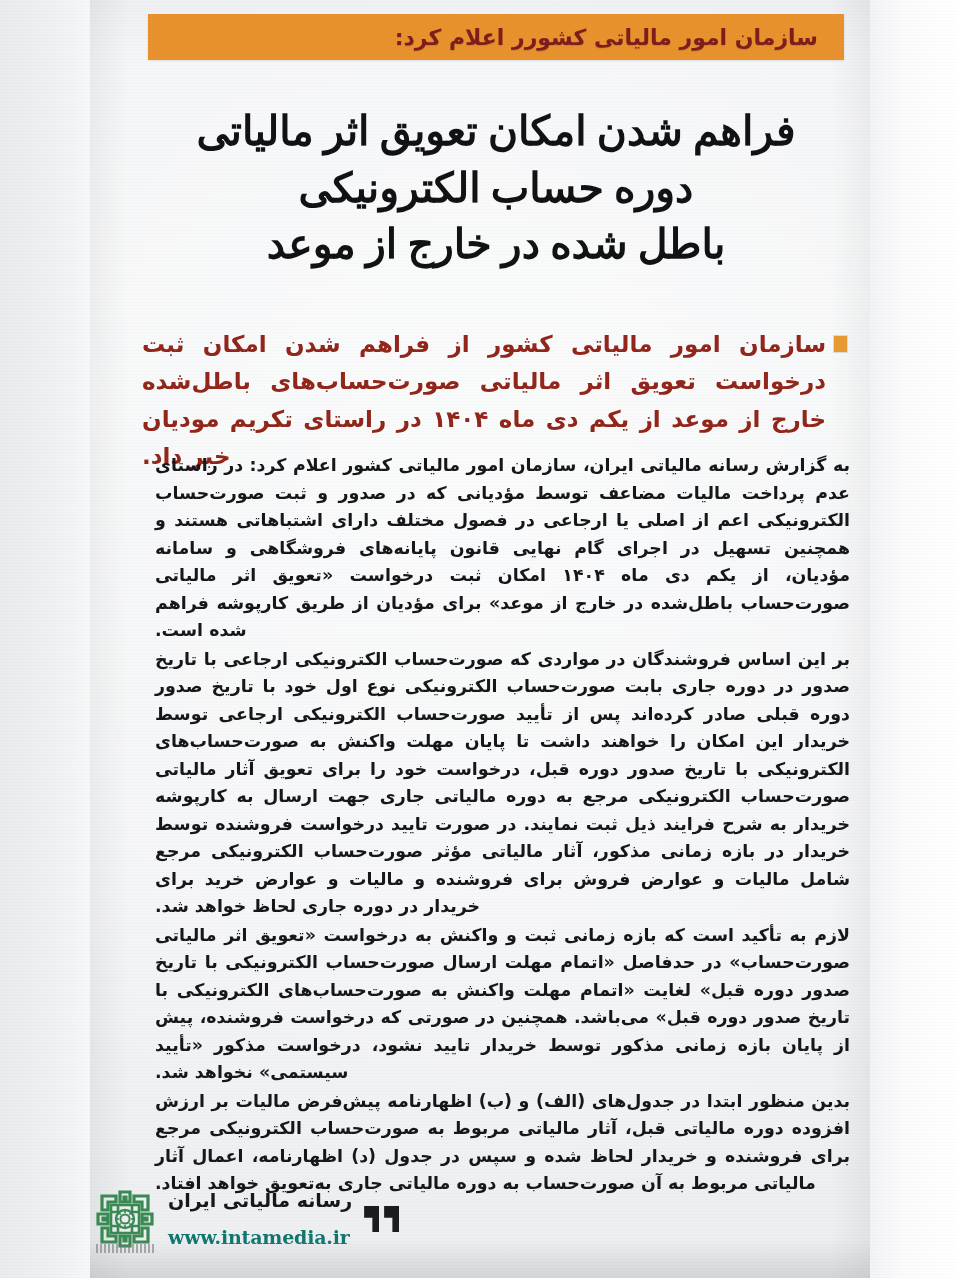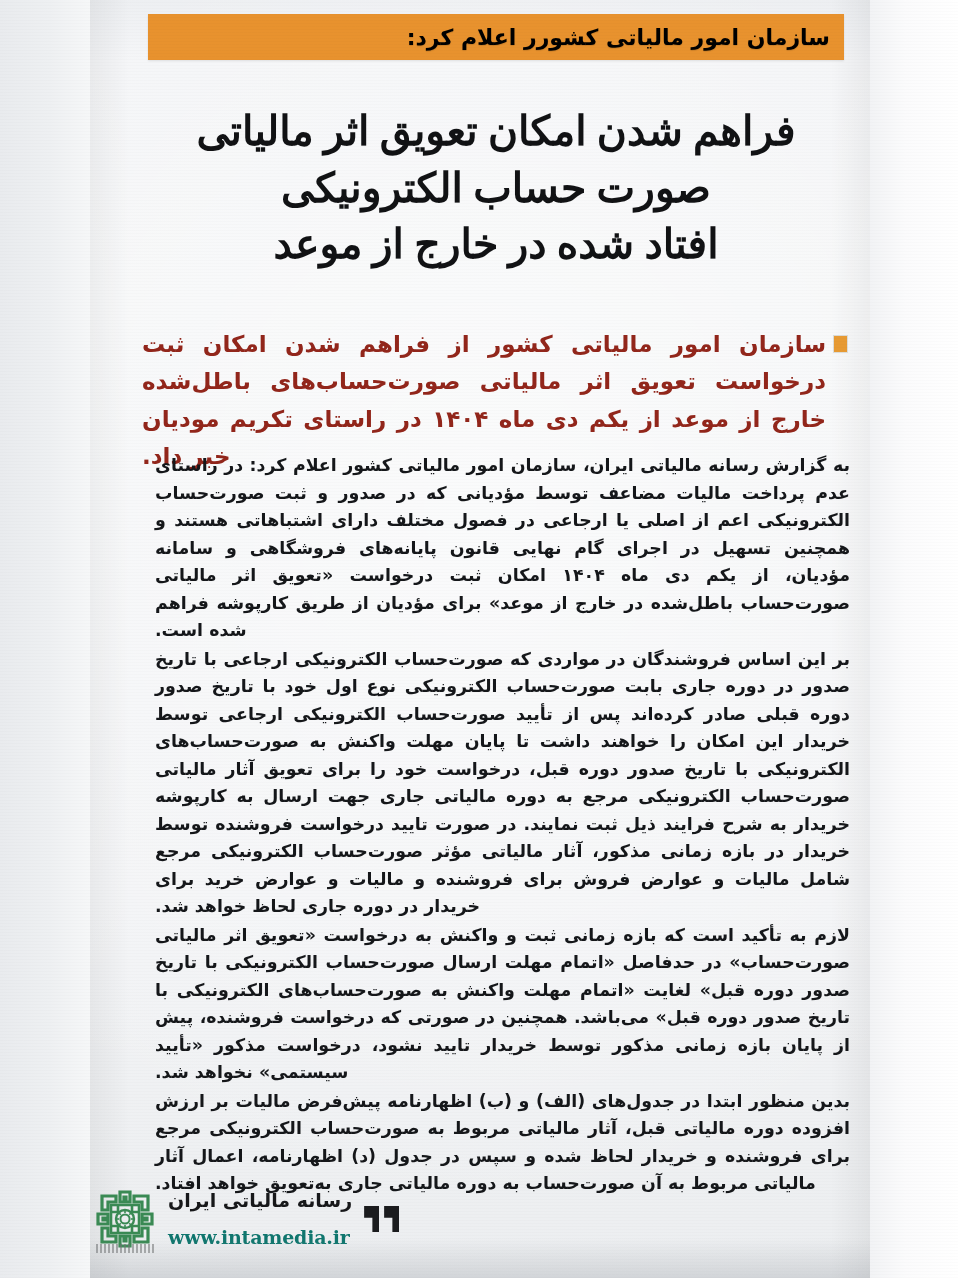--- a/index.html
+++ b/index.html
@@ -67,25 +67,25 @@
     top: 14px;
     width: 696px;
     height: 46px;
     background: #e8922e;
     display: flex;
     align-items: center;
     justify-content: flex-start;
     box-shadow: 0 1px 2px rgba(0,0,0,0.10);
   }
   .kicker-text {
-    color: #000000;
+    color: #7f1d1d;
     font-size: 22px;
     font-weight: bold;
     letter-spacing: 0px;
-    padding-right: 14px;
+    padding-right: 26px;
     white-space: nowrap;
     text-shadow: 0 1px 1px rgba(0,0,0,0.12);
   }
 
   
   .headline {
     position: absolute;
     left: 10px;
     top: 76px;
     width: 712px;
@@ -243,22 +243,22 @@
   </div>
 
   <div class="content">
 
     <div class="kicker-bar">
       <span class="kicker-text">سازمان امور مالیاتی کشورر اعلام کرد:</span>
     </div>
 
     <h1 class="headline">
       <span class="hl-line">فراهم شدن امکان تعویق اثر مالیاتی</span>
-      <span class="hl-line">صورت حساب الکترونیکی</span>
-      <span class="hl-line">افتاد شده در خارج از موعد</span>
+      <span class="hl-line">دوره حساب الکترونیکی</span>
+      <span class="hl-line">باطل شده در خارج از موعد</span>
     </h1>
 
     <div class="lede">
       <span class="lede-bullet"></span>
       <span>سازمان امور مالیاتی کشور از فراهم شدن امکان ثبت درخواست تعویق اثر مالیاتی صورت‌حساب‌های باطل‌شده خارج از موعد از یکم دی ماه ۱۴۰۴ در راستای تکریم مودیان خبر داد.</span>
     </div>
 
     <div class="body-copy">
       <p>به گزارش رسانه مالیاتی ایران، سازمان امور مالیاتی کشور اعلام کرد: در راستای عدم پرداخت مالیات مضاعف توسط مؤدیانی که در صدور و ثبت صورت‌حساب الکترونیکی اعم از اصلی یا ارجاعی در فصول مختلف دارای اشتباهاتی هستند و همچنین تسهیل در اجرای گام نهایی قانون پایانه‌های فروشگاهی و سامانه مؤدیان، از یکم دی ماه ۱۴۰۴ امکان ثبت درخواست «تعویق اثر مالیاتی صورت‌حساب باطل‌شده در خارج از موعد» برای مؤدیان از طریق کارپوشه فراهم شده است.</p>
       <p>بر این اساس فروشندگان در مواردی که صورت‌حساب الکترونیکی ارجاعی با تاریخ صدور در دوره جاری بابت صورت‌حساب الکترونیکی نوع اول خود با تاریخ صدور دوره قبلی صادر کرده‌اند پس از تأیید صورت‌حساب الکترونیکی ارجاعی توسط خریدار این امکان را خواهند داشت تا پایان مهلت واکنش به صورت‌حساب‌های الکترونیکی با تاریخ صدور دوره قبل، درخواست خود را برای تعویق آثار مالیاتی صورت‌حساب الکترونیکی مرجع به دوره مالیاتی جاری جهت ارسال به کارپوشه خریدار به شرح فرایند ذیل ثبت نمایند. در صورت تایید درخواست فروشنده توسط خریدار در بازه زمانی مذکور، آثار مالیاتی مؤثر صورت‌حساب الکترونیکی مرجع شامل مالیات و عوارض فروش برای فروشنده و مالیات و عوارض خرید برای خریدار در دوره جاری لحاظ خواهد شد.</p>

